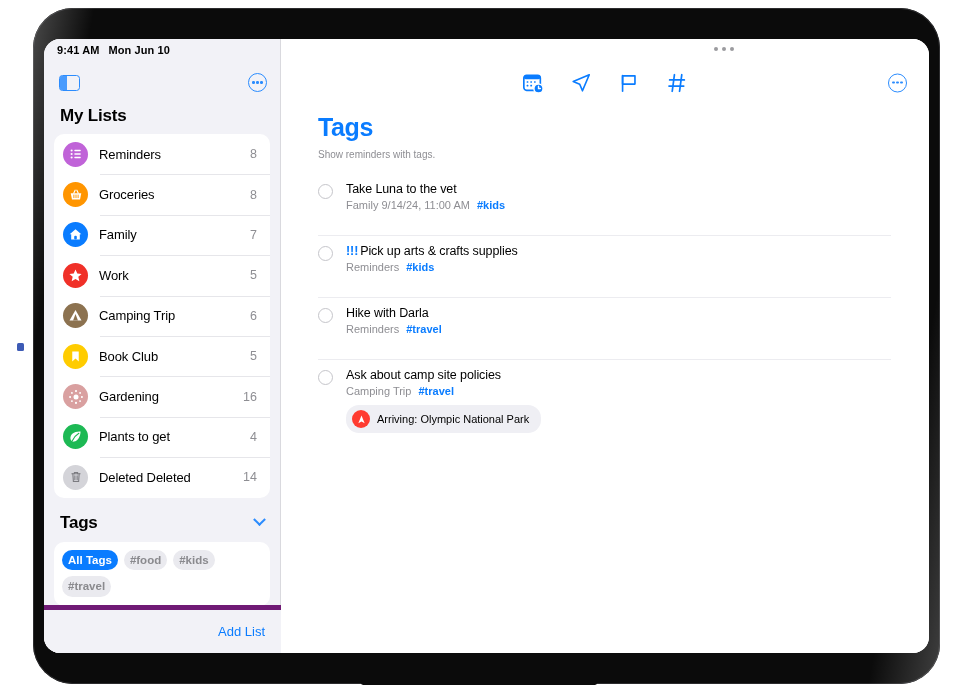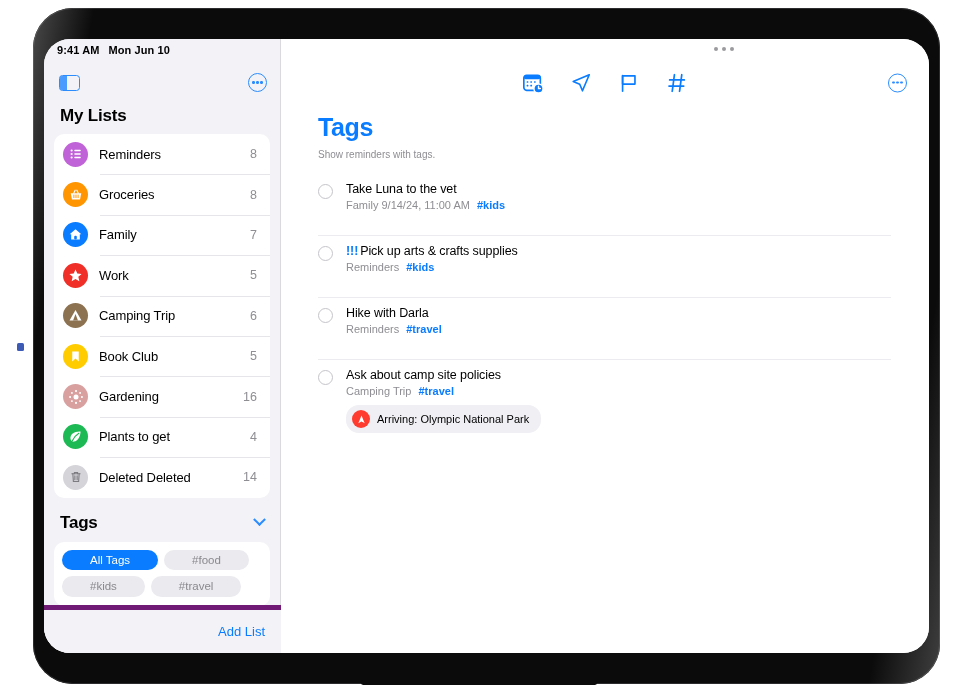--- a/index.html
+++ b/index.html
@@ -25,21 +25,21 @@
     width: 907px; height: 676px;
     border-radius: 40px;
     background: linear-gradient(100deg, rgba(255,255,255,.26) 0%, rgba(255,255,255,0) 6%,
                 rgba(255,255,255,0) 93%, rgba(255,255,255,.22) 100%);
     pointer-events: none;
   }
   .screen {
     position: absolute; left: 44px; top: 39px;
     width: 885px; height: 614px;
     background: #ffffff;
-    border-radius: 26px;
+    border-radius: 16px;
     overflow: hidden;
     display: flex;
   }
 
   
   .statusbar {
     position: absolute; left: 0; top: 0; width: 885px; height: 26px;
     display: flex; align-items: center; z-index: 40;
     pointer-events: none;
   }
@@ -112,22 +112,22 @@
   .tags-header span.t { font-size: 17px; font-weight: bold; color: #000; letter-spacing: -.2px; }
   .chev {
     width: 9px; height: 9px; border-right: 2px solid #2b8cfe; border-bottom: 2px solid #2b8cfe;
     transform: rotate(45deg) translate(-2px,-2px); display: block;
   }
   .tag-card {
     background: #fff; border-radius: 10px; margin: 0 10px;
     padding: 8px 8px 9px 8px; display: flex; flex-wrap: wrap; gap: 6px;
   }
   .chip {
-    font-size: 11.5px; font-weight: normal; color: #8a8a8e;
-    background: #eaeaef; border-radius: 11px; padding: 4px 28px;
+    font-size: 11.5px; font-weight: bold; color: #8a8a8e;
+    background: #eaeaef; border-radius: 11px; padding: 4px 6px;
     line-height: 1.1;
   }
   .chip.sel { background: #0a7cff; color: #fff; }
 
   .add-list-bar {
     position: absolute; left: 0; bottom: 0; width: 237px; height: 48px;
     display: flex; align-items: center; justify-content: flex-end;
     padding-right: 16px;
     border-top: 5px solid #701a75;
     background: #f2f2f7;

